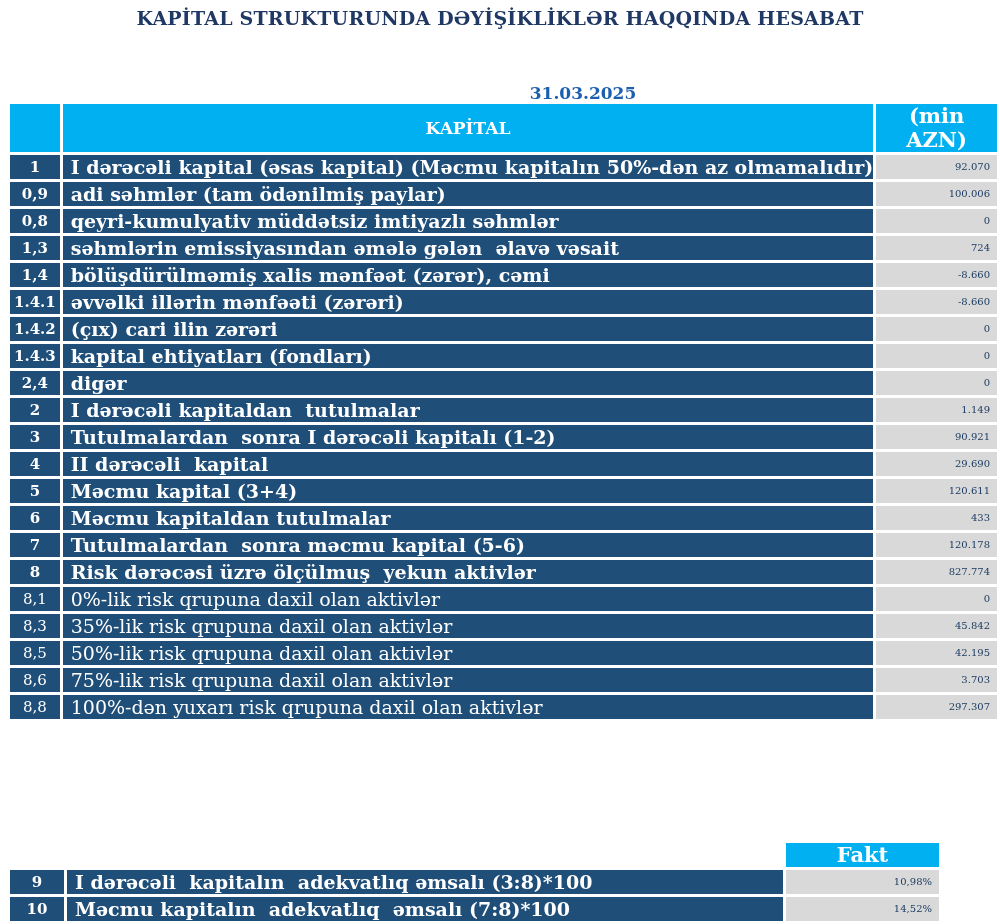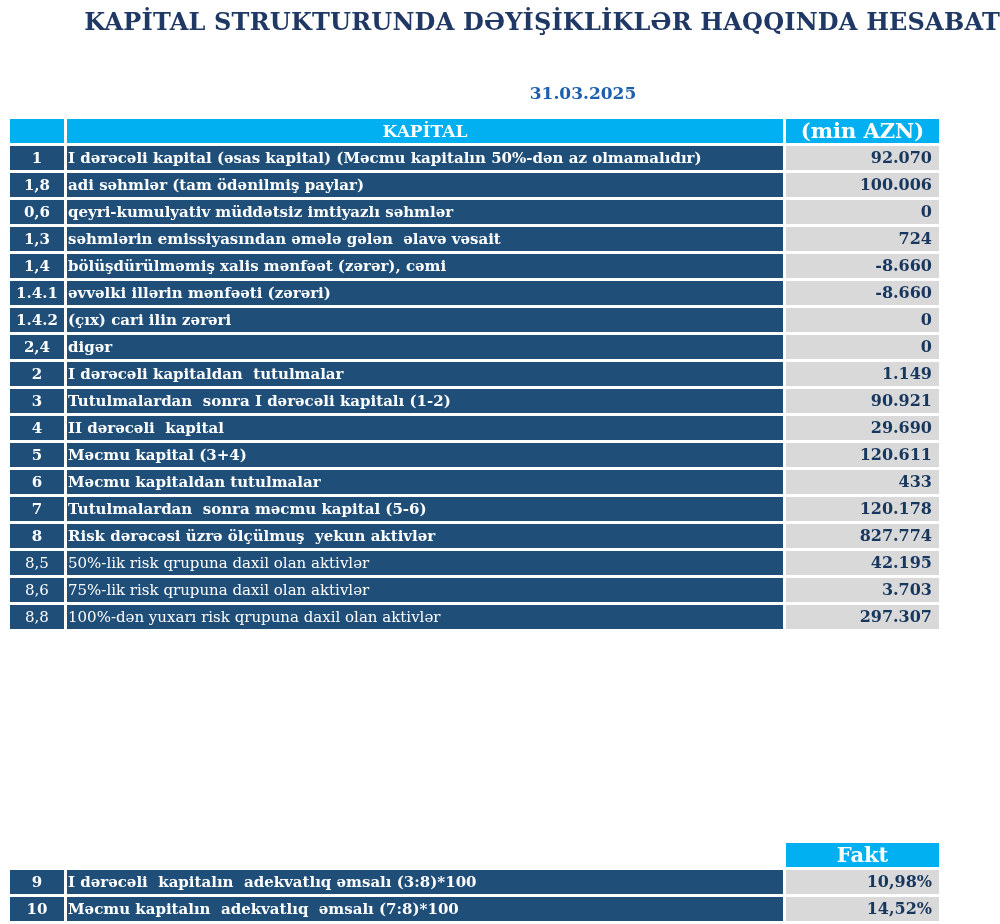--- a/index.html
+++ b/index.html
@@ -12,22 +12,22 @@
     background: #ffffff;
     overflow: hidden;
     position: relative;
     font-family: "DejaVu Serif", "Liberation Serif", serif;
   }
   .title {
     position: absolute;
     top: 7px;
     left: 0;
     width: 1000px;
-    text-align: right;
-    font-size: 24px;
+    text-align: center;
+    font-size: 19px;
     font-weight: bold;
     color: var(--title, #1F3864);
     letter-spacing: 0.2px;
     white-space: nowrap;
   }
   .date {
     position: absolute;
     top: 83px;
     left: 83px;
     width: 1000px;
@@ -36,21 +36,21 @@
     font-weight: bold;
     color: var(--date, #1D5FAF);
   }
   table {
     position: absolute;
     left: 7px;
     border-collapse: separate;
     border-spacing: 3px;
     table-layout: fixed;
   }
-  #t1 { top: 116px; }
+  #t1 { top: 101px; }
   #t2 { top: 840px; }
   col.c-num   { width: 54px; }
   col.c-label { width: 716px; }
   col.c-val   { width: 153px; }
   td, th {
     height: 24px;
     padding: 0;
     overflow: hidden;
     line-height: 24px;
     vertical-align: middle;
@@ -68,31 +68,31 @@
     background: var(--navy, #1F4E79);
     color: #ffffff;
     text-align: center;
     font-weight: bold;
     font-size: 15px;
   }
   td.label {
     background: var(--navy, #1F4E79);
     color: #ffffff;
     font-weight: bold;
-    font-size: 15px;
-    padding-left: 1px;
+    font-size: 19px;
+    padding-left: 8px;
     white-space: pre;
   }
   td.val {
     background: var(--gray, #D9D9D9);
     color: var(--text, #17375E);
     text-align: right;
-    font-size: 16px;
+    font-size: 10px;
     padding-right: 7px;
-    font-weight: bold;
+    font-weight: normal;
     white-space: pre;
   }
   tr.regular td.num,
   tr.regular td.label {
     font-weight: normal;
   }
 </style>
 </head>
 <body>
 
@@ -112,26 +112,26 @@
       <th class="h-val">(min AZN)</th>
     </tr>
   </thead>
   <tbody>
       <tr>
         <td class="num">1</td>
         <td class="label">I dərəcəli kapital (əsas kapital) (Məcmu kapitalın 50%-dən az olmamalıdır)</td>
         <td class="val">92.070</td>
       </tr>
       <tr>
-        <td class="num">1,8</td>
+        <td class="num">0,9</td>
         <td class="label">adi səhmlər (tam ödənilmiş paylar)</td>
         <td class="val">100.006</td>
       </tr>
       <tr>
-        <td class="num">0,6</td>
+        <td class="num">0,8</td>
         <td class="label">qeyri-kumulyativ müddətsiz imtiyazlı səhmlər</td>
         <td class="val">0</td>
       </tr>
       <tr>
         <td class="num">1,3</td>
         <td class="label">səhmlərin emissiyasından əmələ gələn  əlavə vəsait</td>
         <td class="val">724</td>
       </tr>
       <tr>
         <td class="num">1,4</td>
@@ -142,20 +142,25 @@
         <td class="num">1.4.1</td>
         <td class="label">əvvəlki illərin mənfəəti (zərəri)</td>
         <td class="val">-8.660</td>
       </tr>
       <tr>
         <td class="num">1.4.2</td>
         <td class="label">(çıx) cari ilin zərəri</td>
         <td class="val">0</td>
       </tr>
       <tr>
+        <td class="num">1.4.3</td>
+        <td class="label">kapital ehtiyatları (fondları)</td>
+        <td class="val">0</td>
+      </tr>
+      <tr>
         <td class="num">2,4</td>
         <td class="label">digər</td>
         <td class="val">0</td>
       </tr>
       <tr>
         <td class="num">2</td>
         <td class="label">I dərəcəli kapitaldan  tutulmalar</td>
         <td class="val">1.149</td>
       </tr>
       <tr>
@@ -180,20 +185,30 @@
       </tr>
       <tr>
         <td class="num">7</td>
         <td class="label">Tutulmalardan  sonra məcmu kapital (5-6)</td>
         <td class="val">120.178</td>
       </tr>
       <tr>
         <td class="num">8</td>
         <td class="label">Risk dərəcəsi üzrə ölçülmuş  yekun aktivlər</td>
         <td class="val">827.774</td>
+      </tr>
+      <tr class="regular">
+        <td class="num">8,1</td>
+        <td class="label">0%-lik risk qrupuna daxil olan aktivlər</td>
+        <td class="val">0</td>
+      </tr>
+      <tr class="regular">
+        <td class="num">8,3</td>
+        <td class="label">35%-lik risk qrupuna daxil olan aktivlər</td>
+        <td class="val">45.842</td>
       </tr>
       <tr class="regular">
         <td class="num">8,5</td>
         <td class="label">50%-lik risk qrupuna daxil olan aktivlər</td>
         <td class="val">42.195</td>
       </tr>
       <tr class="regular">
         <td class="num">8,6</td>
         <td class="label">75%-lik risk qrupuna daxil olan aktivlər</td>
         <td class="val">3.703</td>

